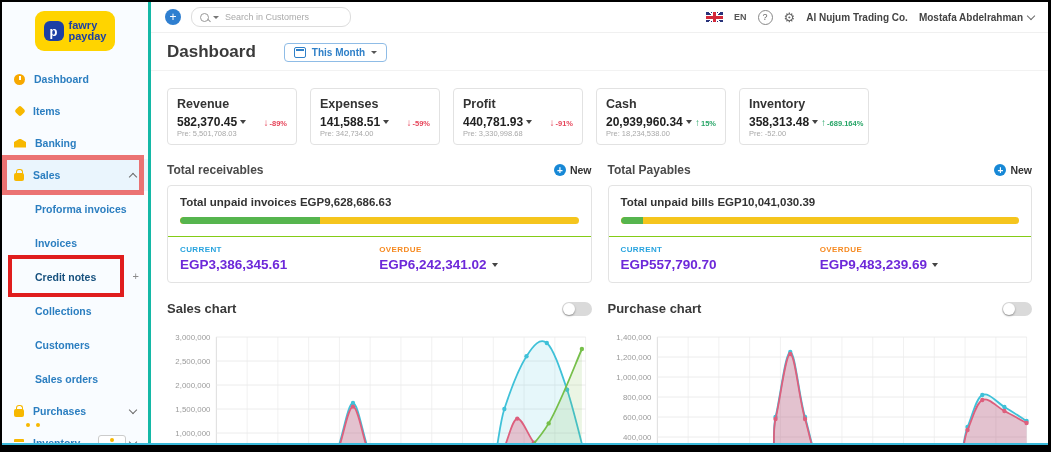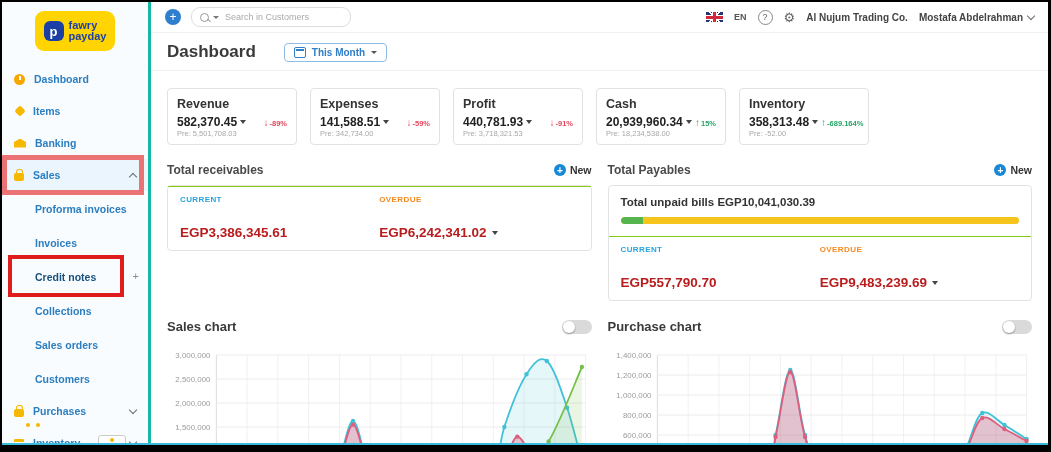--- a/index.html
+++ b/index.html
@@ -115,21 +115,21 @@
   .panel-card{border:1px solid #e3e3e3;border-radius:4px;background:#fff;}
   .panel-top{padding:10px 12px 12px;}
   .unpaid{font-size:11.5px;font-weight:700;color:#333;}
   .bar{height:7px;border-radius:4px;background:#f5c51d;margin-top:9px;overflow:hidden;}
   .bar-green{height:100%;background:#56b54e;border-radius:4px 0 0 4px;}
   .panel-bottom{display:flex;border-top:1px solid #84cc16;padding:8px 12px 10px;}
   .amount-col{width:50%;}
   .cap{font-size:8px;font-weight:700;letter-spacing:.4px;}
   .cap-current{color:#27a3de;}
   .cap-overdue{color:#f6891f;}
-  .amount{font-size:13.5px;font-weight:700;color:#b91c1c;margin-top:21px;display:flex;align-items:center;gap:5px;}
+  .amount{font-size:13.5px;font-weight:700;color:#6d28d9;margin-top:3px;display:flex;align-items:center;gap:5px;}
 
   .charts-row{display:flex;gap:16px;margin-top:18px;}
   .chart-block{flex:1;min-width:0;}
   .chart-head{display:flex;justify-content:space-between;align-items:center;}
   .chart-title{font-size:13px;font-weight:700;color:#3a3a3a;}
   .toggle{width:30px;height:14px;border-radius:7px;background:#dadada;position:relative;cursor:pointer;flex:none;}
   .toggle-knob{position:absolute;left:1px;top:1px;width:12px;height:12px;border-radius:50%;background:#fff;
         box-shadow:0 1px 2px rgba(0,0,0,.35);}
   .chart-svg{margin-top:11px;}
   .chart-svg svg{display:block;width:100%;}
@@ -177,24 +177,24 @@
     </div>
     <div class="nav-sub nav-sub--active">
       <span class="nav-label">Credit notes</span>
       <span class="annotation-credit"></span>
       <span class="plus-sm"></span>
     </div>
     <div class="nav-sub">
       <span class="nav-label">Collections</span>
     </div>
     <div class="nav-sub">
+      <span class="nav-label">Customers</span>
+    </div>
+    <div class="nav-sub">
       <span class="nav-label">Sales orders</span>
-    </div>
-    <div class="nav-sub">
-      <span class="nav-label">Customers</span>
     </div>
 
     <div class="nav-item">
       <span class="icon icon-bag"></span>
       <span class="nav-label">Purchases</span>
       <span class="chev chev-down"></span>
     </div>
     <div class="nav-item">
       <span class="icon icon-box"></span>
       <span class="nav-label">Inventory</span>
@@ -269,21 +269,21 @@
         <div class="kpi-card">
           <div class="kpi-title">Profit</div>
           <div class="kpi-line">
             <span class="kpi-value">440,781.93</span>
             <span class="kpi-caret"></span>
             <span class="kpi-change" style="color: rgb(230, 69, 90);">
               <span class="kpi-arrow">↓</span>
               <span>-91%</span>
                 </span>
           </div>
-          <div class="kpi-pre">Pre: 3,718,321.53</div>
+          <div class="kpi-pre">Pre: 3,330,998.68</div>
         </div>
         <div class="kpi-card">
           <div class="kpi-title">Cash</div>
           <div class="kpi-line">
             <span class="kpi-value">20,939,960.34</span>
             <span class="kpi-caret"></span>
             <span class="kpi-change" style="color: rgb(39, 165, 103);">
               <span class="kpi-arrow">↑</span>
               <span>15%</span>
                 </span>
@@ -307,20 +307,26 @@
       <div class="panels-row">
         <div class="panel">
           <div class="panel-head">
             <span class="panel-label">Total receivables</span>
             <span class="new-btn">
               <span class="new-circle"></span>
               <span>New</span>
                 </span>
           </div>
           <div class="panel-card">
+            <div class="panel-top">
+              <div class="unpaid">Total unpaid invoices EGP9,628,686.63</div>
+              <div class="bar">
+                <div class="bar-green" style="width: 35.2%;"></div>
+              </div>
+            </div>
             <div class="panel-bottom">
               <div class="amount-col">
                 <div class="cap cap-current">CURRENT</div>
                 <div class="amount">
                       <span>EGP3,386,345.61</span>
                     </div>
               </div>
               <div class="amount-col">
                 <div class="cap cap-overdue">OVERDUE</div>
                 <div class="amount">

